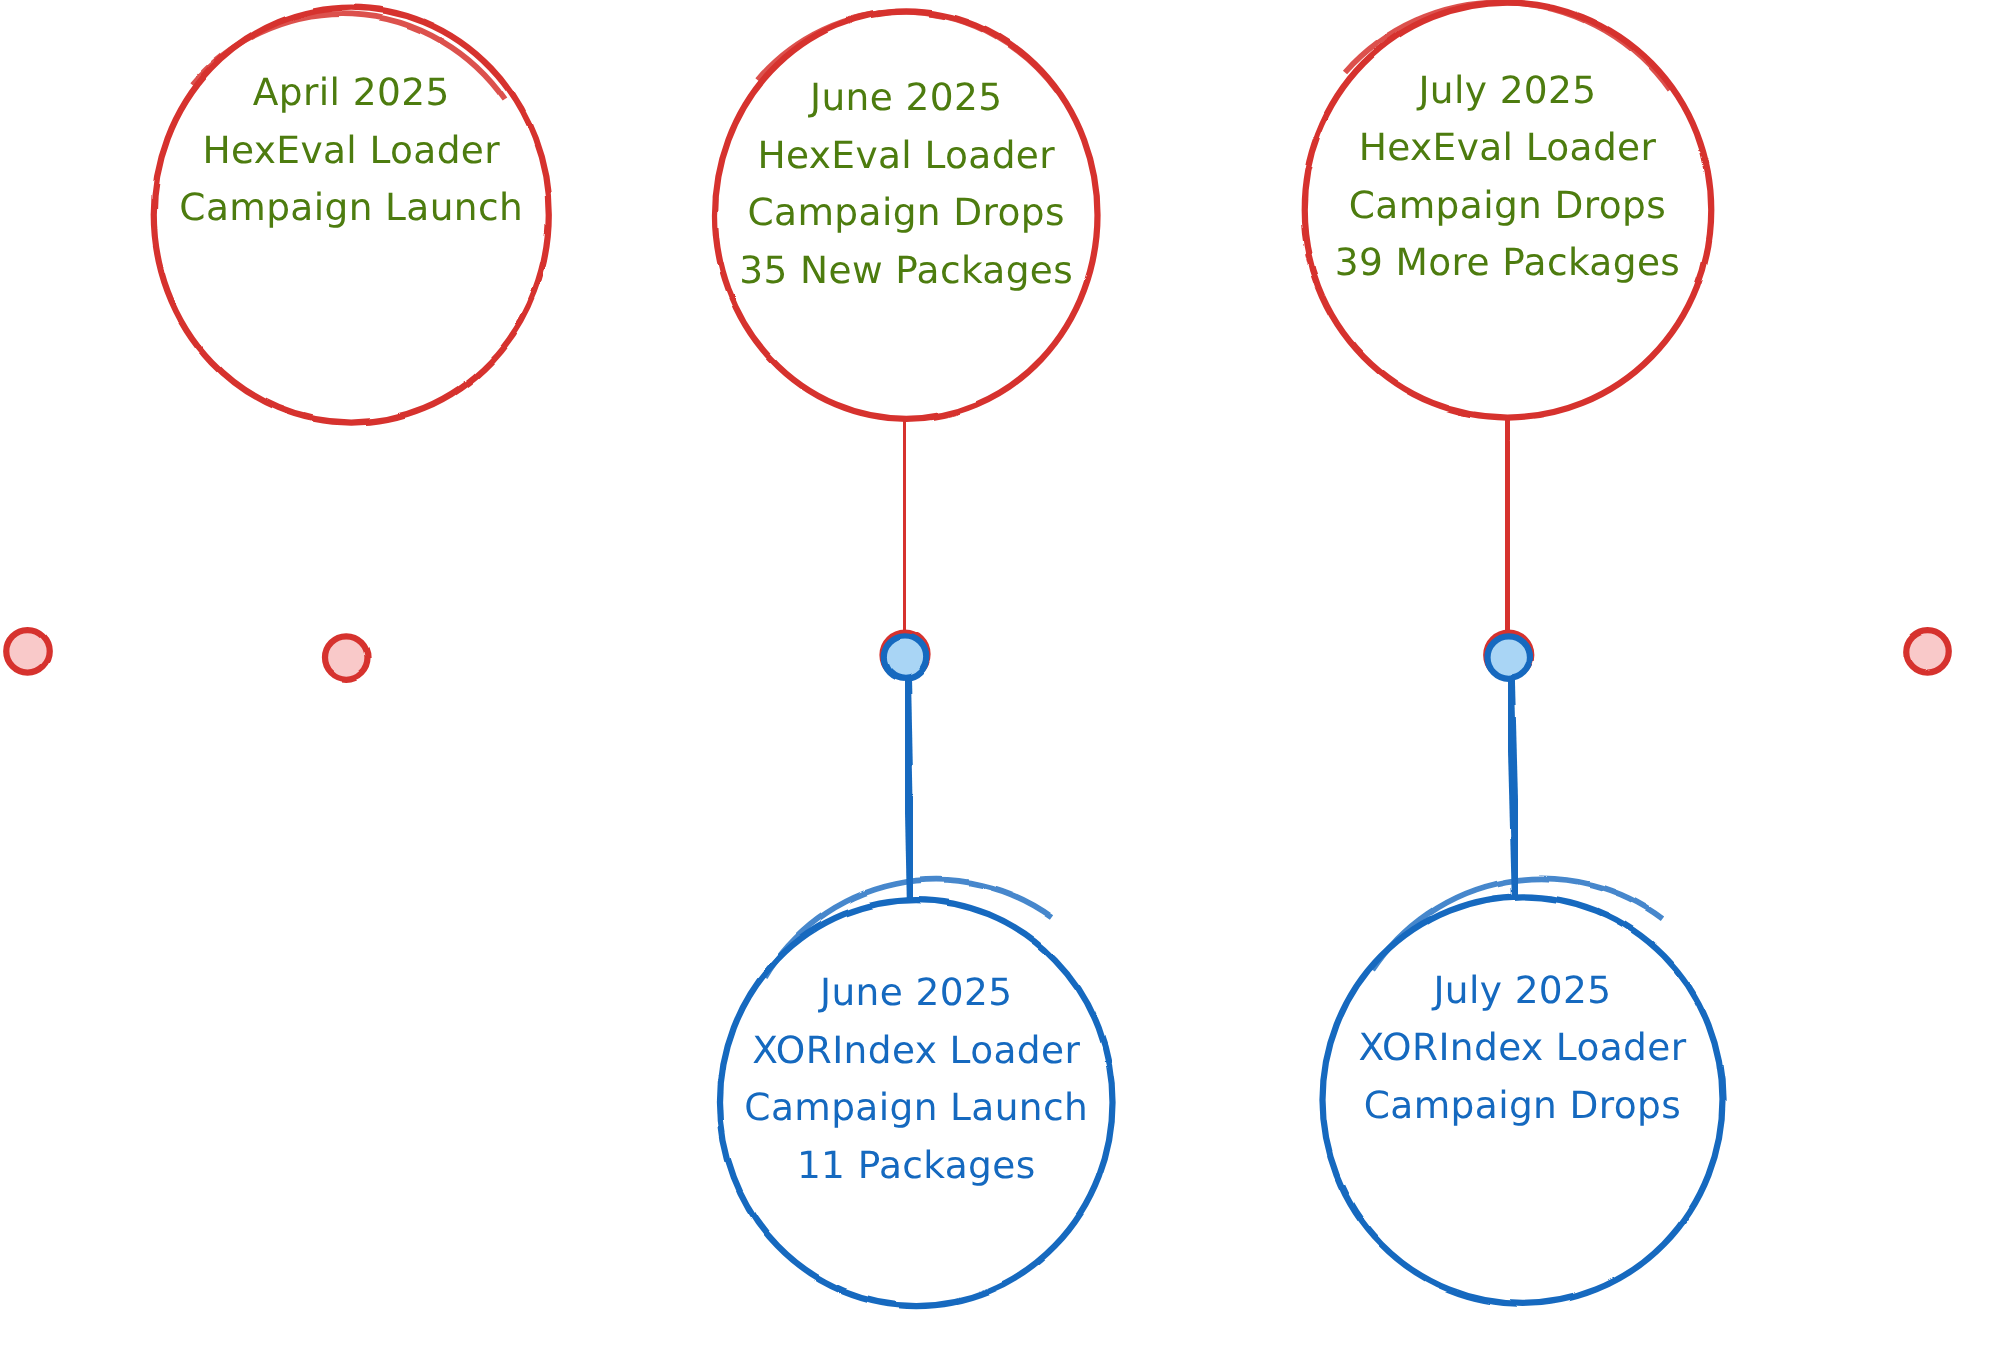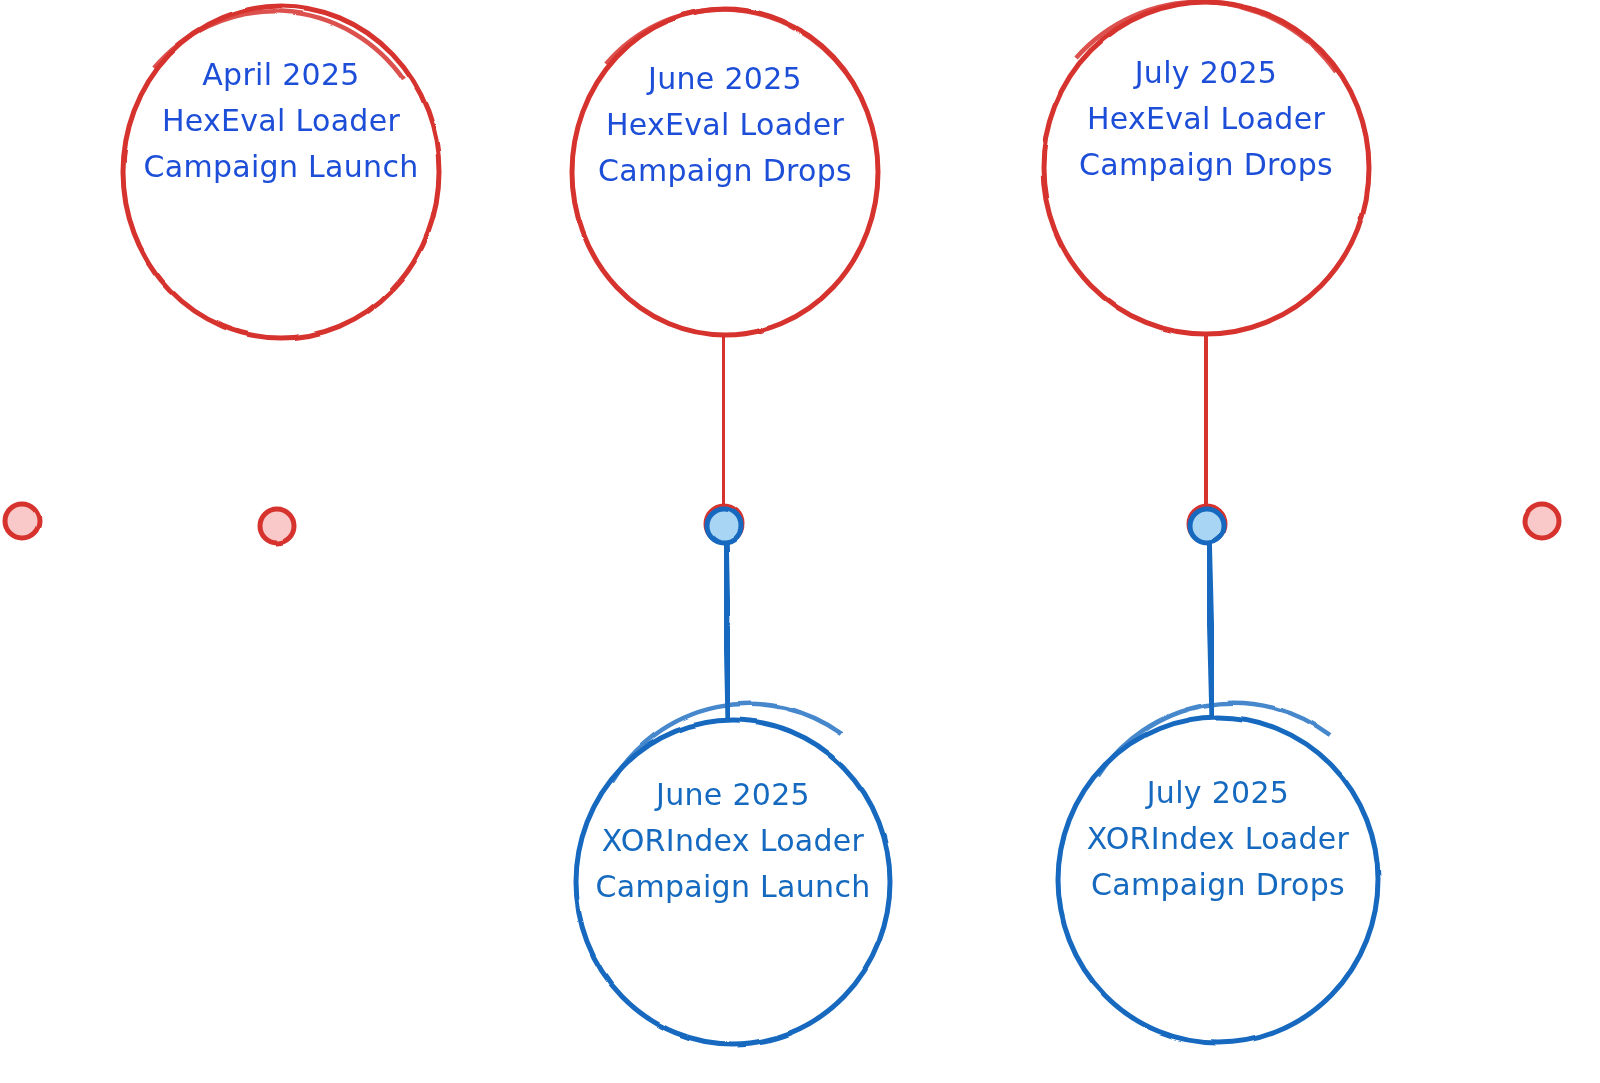--- a/index.html
+++ b/index.html
@@ -33,21 +33,21 @@
     pointer-events: none;
     font-family: "DejaVu Sans", sans-serif;
     font-size: 30px;
     line-height: 46px;
     letter-spacing: 0.3px;
   }
   .node-label .line {
     display: block;
   }
   .label-red {
-    color: #1d4ed8;
+    color: #4d7c0f;
   }
   .label-blue {
     color: #1569bf;
   }
 </style>
 </head>
 <body>
 
 <div id="timeline-canvas">
 
@@ -129,32 +129,35 @@
   <div class="node-label label-red" style="left:81px; top:52px; width:400px;">
     <span class="line">April 2025</span>
     <span class="line">HexEval Loader</span>
     <span class="line">Campaign Launch</span>
   </div>
 
   <div class="node-label label-red" style="left:525px; top:56px; width:400px;">
     <span class="line">June 2025</span>
     <span class="line">HexEval Loader</span>
     <span class="line">Campaign Drops</span>
+    <span class="line">35 New Packages</span>
   </div>
 
   <div class="node-label label-red" style="left:1006px; top:50px; width:400px;">
     <span class="line">July 2025</span>
     <span class="line">HexEval Loader</span>
     <span class="line">Campaign Drops</span>
+    <span class="line">39 More Packages</span>
   </div>
 
   <div class="node-label label-blue" style="left:533px; top:772px; width:400px;">
     <span class="line">June 2025</span>
     <span class="line">XORIndex Loader</span>
     <span class="line">Campaign Launch</span>
+    <span class="line">11 Packages</span>
   </div>
 
   <div class="node-label label-blue" style="left:1018px; top:770px; width:400px;">
     <span class="line">July 2025</span>
     <span class="line">XORIndex Loader</span>
     <span class="line">Campaign Drops</span>
   </div>
 
 </div>
 

